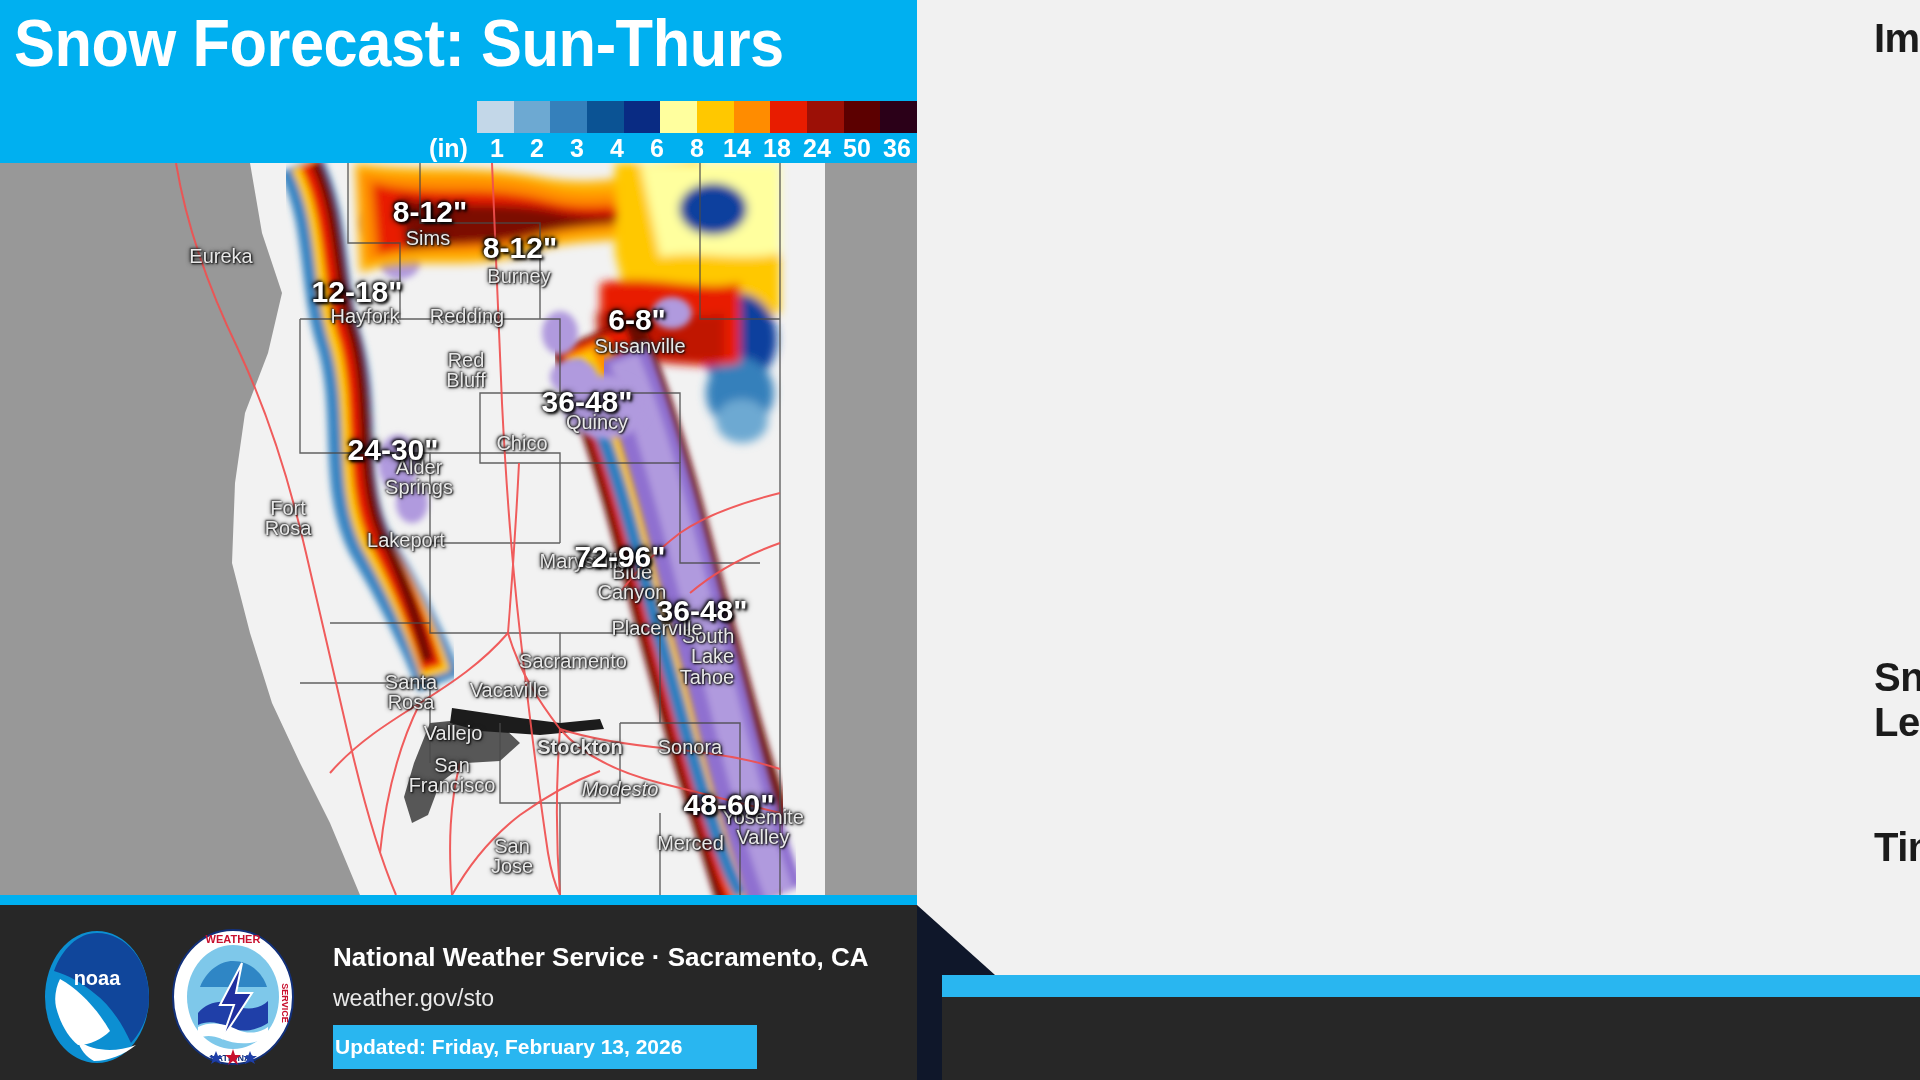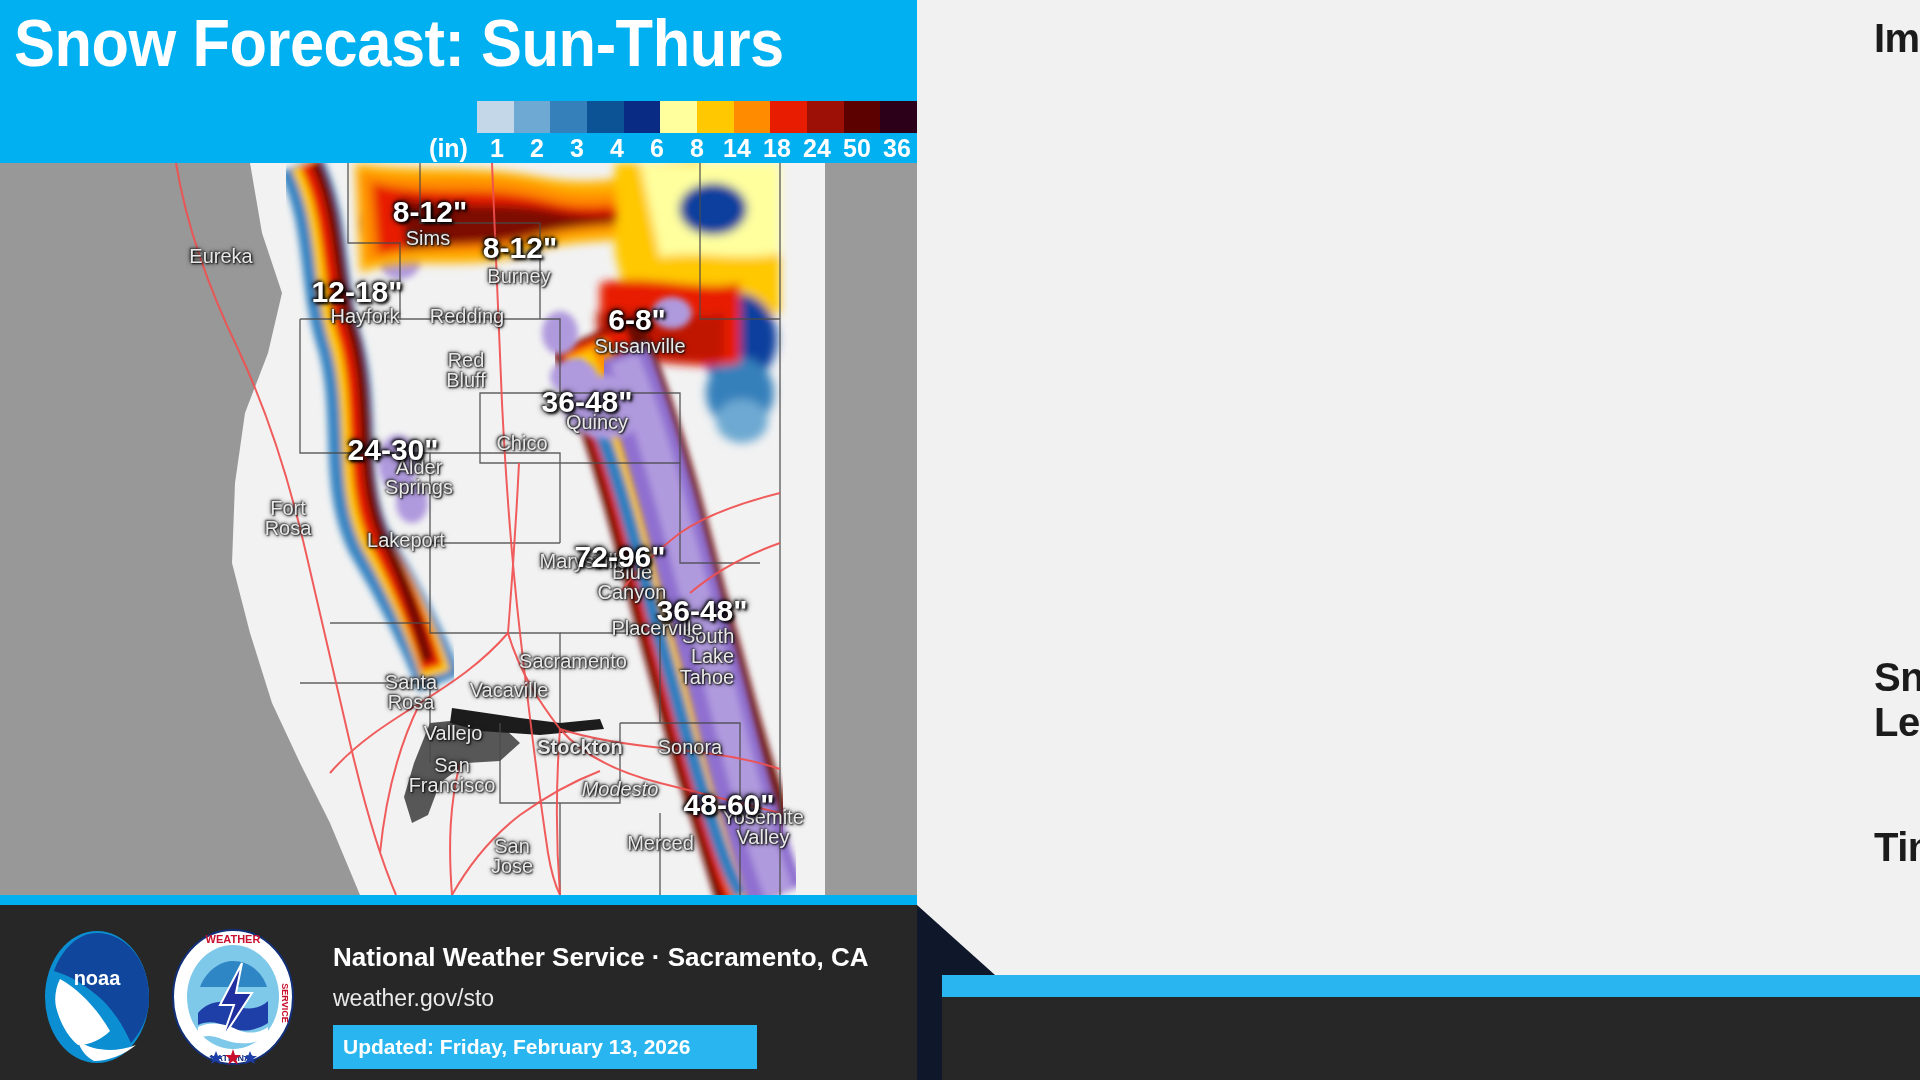--- a/index.html
+++ b/index.html
@@ -73,21 +73,21 @@
     font-size: 26px; font-weight: bold; white-space: nowrap;
     font-family: "Liberation Sans Narrow", "Liberation Sans", sans-serif;
   }
   .foot-url {
     position: absolute; left: 333px; top: 90px; color: #eaeaea; font-size: 23px;
     font-family: "Liberation Sans Narrow", "Liberation Sans", sans-serif;
   }
   .updated-badge {
     position: absolute; left: 333px; top: 130px; min-width: 424px; height: 44px;
     background: #29b6f0; color: #fff; font-size: 21px; font-weight: bold;
-    display: flex; align-items: center; padding-left: 10px;
+    display: flex; align-items: center; padding-left: 2px;
     font-family: "Liberation Sans Narrow", "Liberation Sans", sans-serif;
   }
 
   
   .right-panel {
     position: absolute; left: 917px; top: 0; width: 1003px; height: 975px;
     background: #f1f1f1;
     clip-path: polygon(0 0, 1003px 0, 1003px 975px, 78px 975px, 0 905px);
   }
   .right-strip {
@@ -307,21 +307,21 @@
 Rosa</div>
           <div class="city" style="left: 509px; top: 517px;">Vacaville</div>
           <div class="city" style="left: 453px; top: 560px;">Vallejo</div>
           <div class="city" style="left: 580px; top: 574px; font-weight: bold;">Stockton</div>
           <div class="city" style="left: 690px; top: 574px;">Sonora</div>
           <div class="city" style="left: 452px; top: 592px;">San
 Francisco</div>
           <div class="city" style="left: 620px; top: 616px; font-style: italic;">Modesto</div>
           <div class="city" style="left: 763px; top: 644px;">Yosemite
 Valley</div>
-          <div class="city" style="left: 645px; top: 670px; padding-left: 31px;">Merced</div>
+          <div class="city" style="left: 675px; top: 670px; padding-left: 31px;">Merced</div>
           <div class="city" style="left: 512px; top: 673px;">San
 Jose</div>
           <div class="amt" style="left: 430px; top: 32px;">8-12"</div>
           <div class="amt" style="left: 520px; top: 68px;">8-12"</div>
           <div class="amt" style="left: 357px; top: 112px;">12-18"</div>
           <div class="amt" style="left: 637px; top: 140px;">6-8"</div>
           <div class="amt" style="left: 587px; top: 222px;">36-48"</div>
           <div class="amt" style="left: 393px; top: 270px;">24-30"</div>
           <div class="amt" style="left: 620px; top: 377px;">72-96"</div>
           <div class="amt" style="left: 702px; top: 431px;">36-48"</div>

